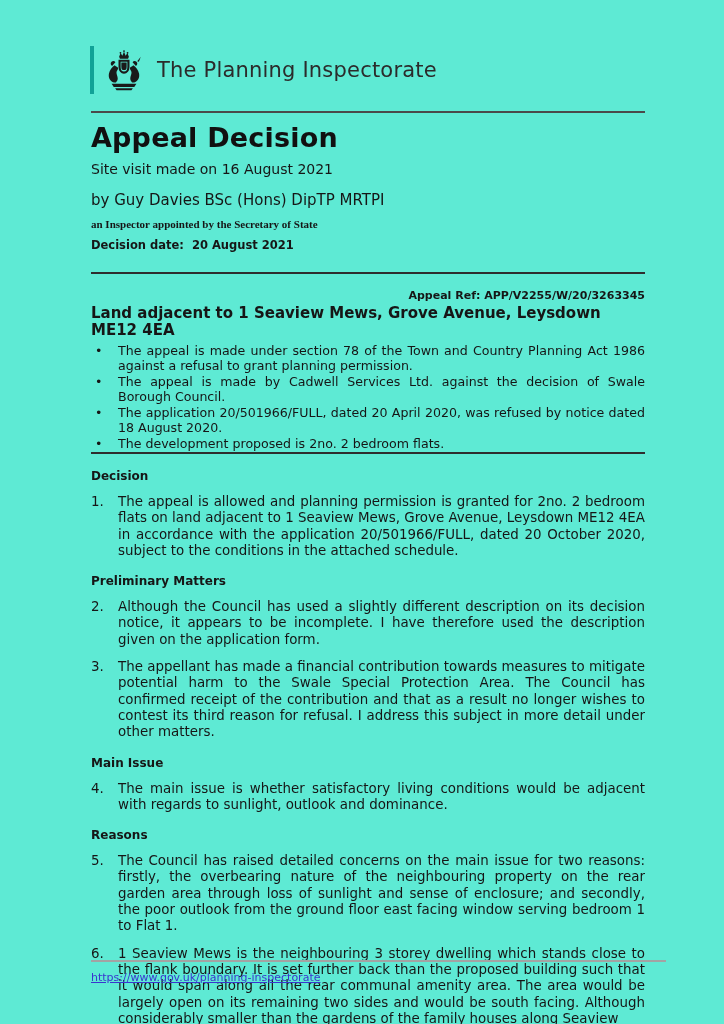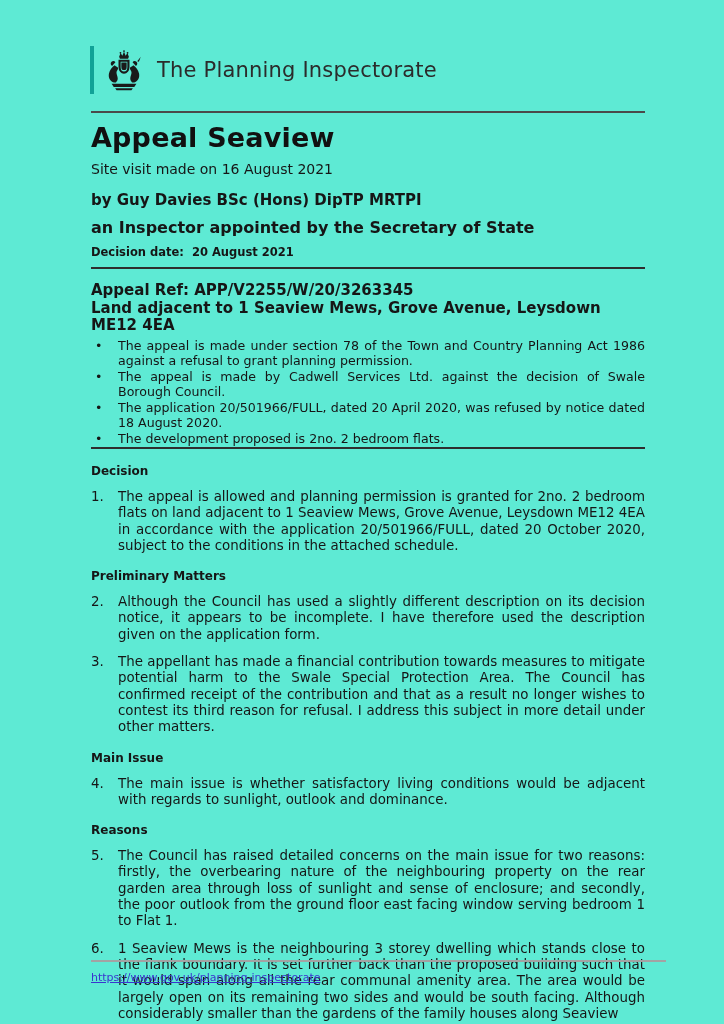--- a/index.html
+++ b/index.html
@@ -25,26 +25,26 @@
     letter-spacing:0.2px;
   }
   .header-rule{height:2px;background:#4a4a4a;margin:17px 79px 0 91px;}
   
   .content{margin:0 79px 0 91px;}
   .doc-title{
     font-size:27px;font-weight:bold;color:#111;
     margin:9px 0 0 0;line-height:31px;letter-spacing:0.2px;
   }
   .site-visit{font-size:14px;margin-top:8px;}
-  .inspector{font-size:15px;font-weight:bold;margin-top:14px;}
-  .inspector-role{font-size:16px;font-weight:bold;margin-top:9px;}
-  .decision-date{font-size:11.5px;font-weight:bold;margin-top:8px;padding-bottom:8px;white-space:pre-wrap;}
+  .inspector{font-size:15px;font-weight:normal;margin-top:14px;}
+  .inspector-role{font-size:11px;font-weight:bold;margin-top:9px;font-family:Liberation Serif, serif;}
+  .decision-date{font-size:11.5px;font-weight:bold;margin-top:8px;padding-bottom:20px;white-space:pre-wrap;}
   .rule-thin{height:2px;background:#2e2e2e;}
   
-  .appeal-ref{font-size:15px;font-weight:bold;margin-top:13px;line-height:17.5px;}
+  .appeal-ref{font-size:11px;font-weight:bold;margin-top:13px;line-height:17.5px;text-align:right;}
   .appeal-address{font-size:15px;font-weight:bold;line-height:17.5px;}
   .bullets{margin-top:3px;}
   .bullet-row{display:flex;font-size:12.6px;line-height:15.5px;}
   .bullet-dot{width:23px;padding-left:4px;flex-shrink:0;}
   .bullet-text{flex:1;text-align:justify;}
   .rule-bullets{height:2px;background:#2e2e2e;margin-top:1px;}
   
   .section-heading{font-size:12px;font-weight:bold;margin:15px 0 0 0;}
   .para{display:flex;font-size:13.4px;line-height:16.3px;margin-top:11px;}
   .para-num{width:27px;flex-shrink:0;}
@@ -86,21 +86,21 @@
         <path d="M16 44.5 h20 l-1.6 2.4 h-16.8 z"></path>
       </g>
     </svg>
     <span class="logo-text">The Planning Inspectorate</span>
   </div>
 
   <div class="header-rule"></div>
 
   <div class="content">
 
-    <div class="doc-title">Appeal Seaview</div>
+    <div class="doc-title">Appeal Decision</div>
     <div class="site-visit">Site visit made on 16 August 2021</div>
     <div class="inspector">by Guy Davies BSc (Hons) DipTP MRTPI</div>
     <div class="inspector-role">an Inspector appointed by the Secretary of State</div>
     <div class="decision-date">Decision date:  20 August 2021</div>
     <div class="rule-thin"></div>
 
     <div class="appeal-ref">Appeal Ref: APP/V2255/W/20/3263345</div>
     <div class="appeal-address">Land adjacent to 1 Seaview Mews, Grove Avenue, Leysdown ME12 4EA</div>
 
     <div class="bullets">

